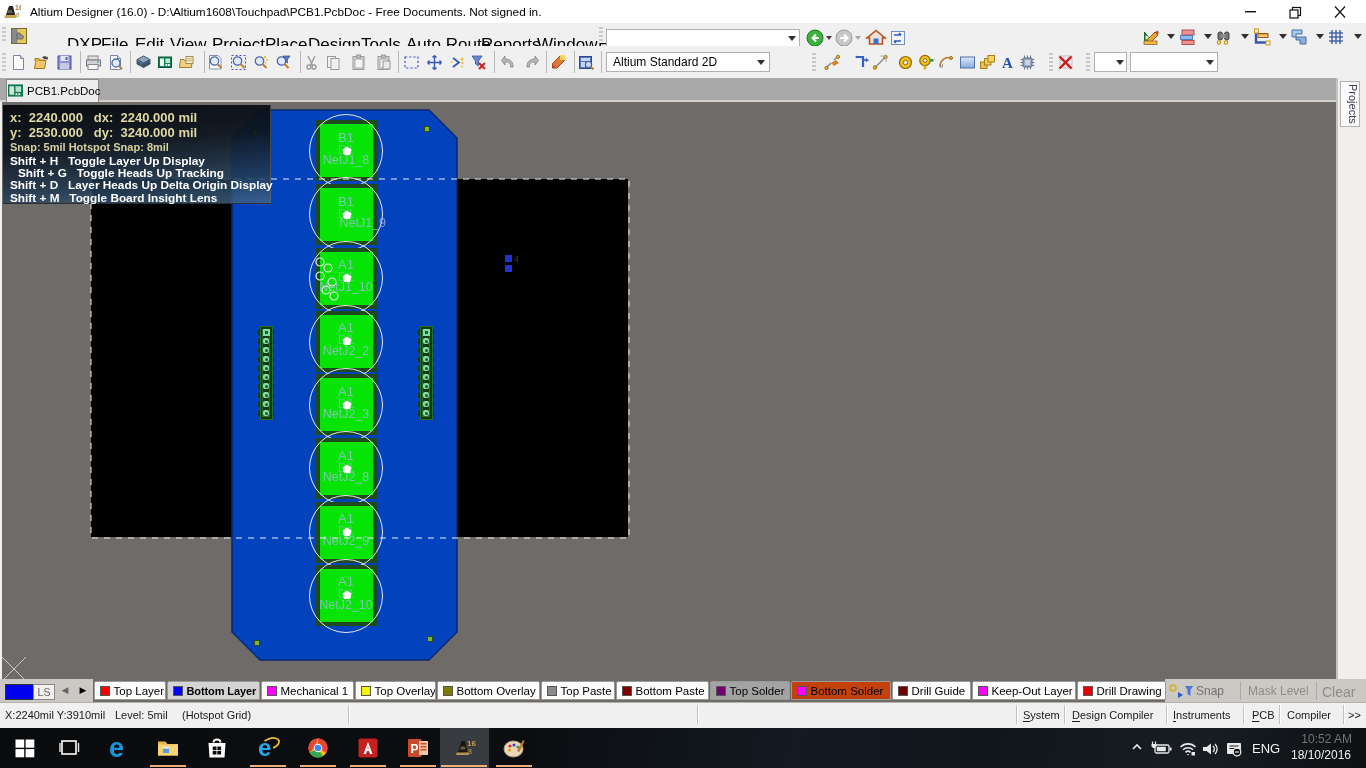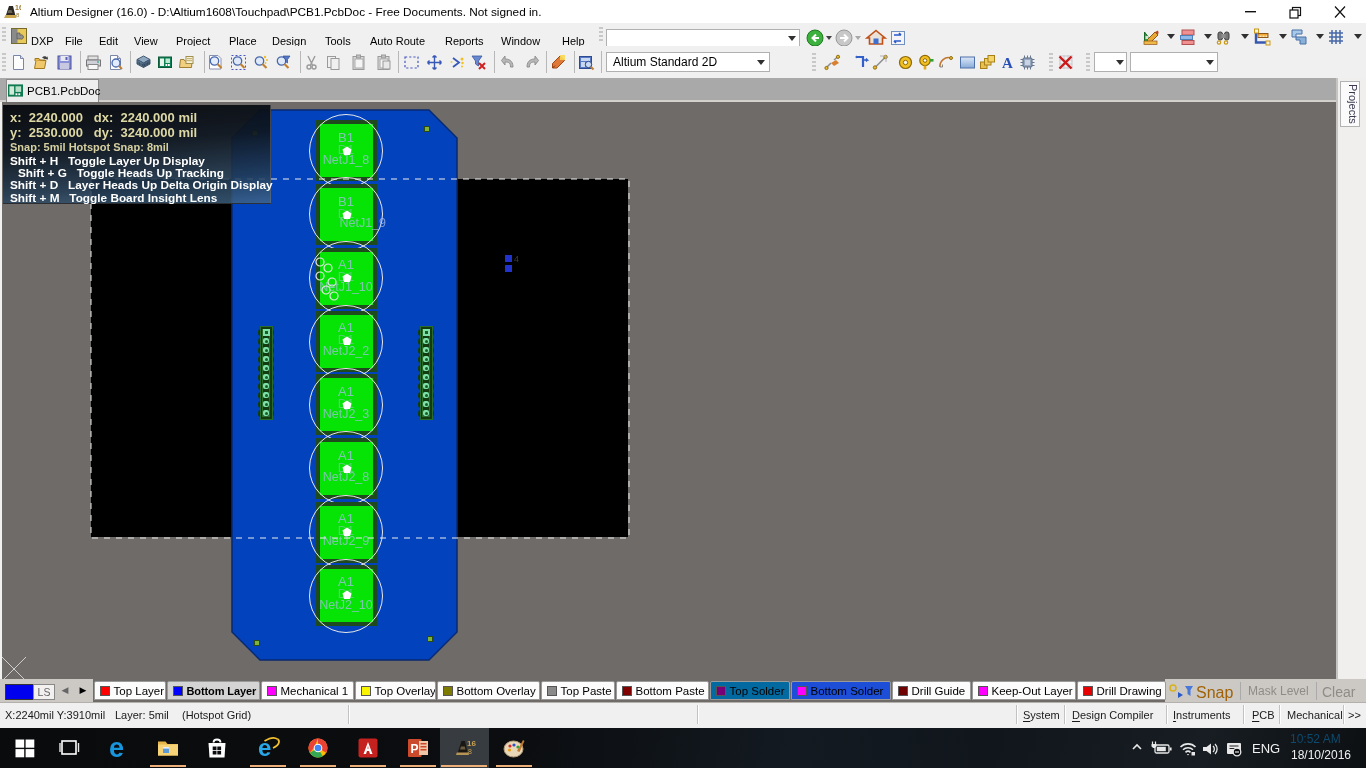--- a/index.html
+++ b/index.html
@@ -1,21 +1,21 @@
 <!DOCTYPE html>
 <html><head>
 <meta charset="utf-8">
 <style>
   html,body{margin:0;padding:0;}
   body{width:1366px;height:768px;overflow:hidden;font-family:"Liberation Sans",sans-serif;position:relative;background:#f0f0f0;}
   .abs{position:absolute;}
   #titlebar{left:0;top:0;width:1366px;height:23px;background:#ffffff;}
   #titletext{left:30px;top:5px;font-size:11.8px;color:#000;letter-spacing:0px;}
   #menurow{left:0;top:23px;width:1366px;height:23px;background:#f0f0f0;}
-  .mi{top:35px;font-size:11px;color:#000;}
+  .mi{top:35px;font-size:17px;color:#000;margin-left:36px;}
   #toolrow{left:0;top:46px;width:1366px;height:32px;background:#f0f0f0;}
   #tabstrip{left:0;top:78px;width:1366px;height:24px;background:#a9a9a9;}
   #doctab{left:6px;top:79px;width:93px;height:23px;background:#ededed;border:1px solid #8a8a8a;border-bottom:none;box-sizing:border-box;}
   #canvas{left:2px;top:102px;width:1334px;height:577px;background:#6e6b68;overflow:hidden;}
   #rightpanel{left:1336px;top:78px;width:30px;height:601px;background:#f0efee;border-left:2px solid #c6c4c2;box-sizing:border-box;}
   #projtab{left:1340px;top:81px;width:20px;height:46px;background:#fbfbfb;border:1px solid #b2b2b2;box-sizing:border-box;}
   #projtext{left:1341px;top:84px;width:18px;font-size:11px;color:#3a3a50;writing-mode:vertical-rl;}
   #layerbar{left:0;top:679px;width:1366px;height:23px;background:#6e6b68;}
   #statusbar{left:0;top:702px;width:1366px;height:26px;background:#f0f0f0;border-top:1px solid #b4b0ac;box-sizing:border-box;}
   #taskbar{left:0;top:728px;width:1366px;height:40px;background:linear-gradient(100deg,#0a0b0c 0%,#0b0d10 38%,#131a21 58%,#10161c 72%,#171d22 88%,#0d1013 100%);}
@@ -555,52 +555,52 @@
 <div class="abs" style="left:33px;top:684px;width:20px;height:14px;background:#f2f1f0;border:1px solid #888;font-size:10.5px;color:#666;text-align:center;line-height:14px;">LS</div>
 <div class="abs" style="left:58px;top:682px;width:14px;height:17px;font-size:9px;color:#666;text-align:center;line-height:17px;">◀</div>
 <div class="abs" style="left:76px;top:682px;width:14px;height:17px;font-size:9px;color:#000;text-align:center;line-height:17px;">▶</div>
 <div class="abs ltab" style="left:93.5px;width:72px;background:#fcfcfc;font-weight:normal;"><span class="lsq" style="background:#ff0000;"></span>Top Layer</div>
 <div class="abs ltab" style="left:166.5px;width:93px;background:#d4d4d4;font-weight:bold;font-size:11px;letter-spacing:-0.1px;"><span class="lsq" style="background:#0000ff;"></span>Bottom Layer</div>
 <div class="abs ltab" style="left:260.5px;width:93px;background:#fcfcfc;font-weight:normal;"><span class="lsq" style="background:#ff00ff;"></span>Mechanical 1</div>
 <div class="abs ltab" style="left:354.5px;width:81px;background:#fcfcfc;font-weight:normal;"><span class="lsq" style="background:#f8f400;"></span>Top Overlay</div>
 <div class="abs ltab" style="left:436.5px;width:103px;background:#fcfcfc;font-weight:normal;"><span class="lsq" style="background:#7d7a00;"></span>Bottom Overlay</div>
 <div class="abs ltab" style="left:540.5px;width:74px;background:#fcfcfc;font-weight:normal;"><span class="lsq" style="background:#8a8a8a;"></span>Top Paste</div>
 <div class="abs ltab" style="left:615.5px;width:93px;background:#fcfcfc;font-weight:normal;"><span class="lsq" style="background:#800000;"></span>Bottom Paste</div>
-<div class="abs ltab" style="left:709.5px;width:80px;background:#0369a1;font-weight:normal;"><span class="lsq" style="background:#770077;"></span>Top Solder</div>
-<div class="abs ltab" style="left:790.5px;width:100px;background:#1d4ed8;font-weight:normal;"><span class="lsq" style="background:#ff00ff;"></span>Bottom Solder</div>
+<div class="abs ltab" style="left:709.5px;width:80px;background:#a3a3a3;font-weight:normal;"><span class="lsq" style="background:#770077;"></span>Top Solder</div>
+<div class="abs ltab" style="left:790.5px;width:100px;background:#c2410c;font-weight:normal;"><span class="lsq" style="background:#ff00ff;"></span>Bottom Solder</div>
 <div class="abs ltab" style="left:891.5px;width:79px;background:#fcfcfc;font-weight:normal;"><span class="lsq" style="background:#6e0000;"></span>Drill Guide</div>
 <div class="abs ltab" style="left:971.5px;width:104px;background:#fcfcfc;font-weight:normal;"><span class="lsq" style="background:#ff00ff;"></span>Keep-Out Layer</div>
 <div class="abs ltab" style="left:1076.5px;width:89px;background:#fcfcfc;font-weight:normal;"><span class="lsq" style="background:#e60000;"></span>Drill Drawing</div>
 <svg class="abs" style="left:1168px;top:682px" width="26" height="18" viewBox="0 0 26 18">
   <circle cx="5" cy="6" r="3" fill="none" stroke="#d8b020" stroke-width="1.6"></circle>
   <path d="M10 10 L15 13 L10 16 Z" fill="#2858c8"></path>
   <path d="M17 4 L25 4 L22.5 8 L22.5 14 L19.5 12 L19.5 8 Z" fill="#4878d8"></path>
 </svg>
-<div class="abs" style="left:1196px;top:684px;font-size:16px;color:#a16207;">Snap</div>
+<div class="abs" style="left:1196px;top:684px;font-size:12px;color:#737373;">Snap</div>
 <div class="abs" style="left:1240px;top:682px;width:1px;height:18px;background:#aaa;"></div>
 <div class="abs" style="left:1248px;top:684px;font-size:12px;color:#8f8b87;">Mask Level</div>
 <div class="abs" style="left:1316px;top:682px;width:1px;height:18px;background:#aaa;"></div>
 <div class="abs" style="left:1322px;top:684px;font-size:14px;color:#8f8b87;">Clear</div>
 
 <div class="abs" id="statusbar"></div>
 <div class="abs stxt" style="left:5px;">X:2240mil Y:3910mil</div>
-<div class="abs stxt" style="left:115px;">Layer: 5mil</div>
+<div class="abs stxt" style="left:115px;">Level: 5mil</div>
 <div class="abs stxt" style="left:182px;">(Hotspot Grid)</div>
 <div class="abs sdiv" style="left:348px;"></div>
 <div class="abs sdiv" style="left:697px;"></div>
 <div class="abs sdiv" style="left:1016px;"></div>
 <div class="abs stxt" style="left:1023px;"><span class="u">S</span>ystem</div>
 <div class="abs sdiv" style="left:1064px;"></div>
 <div class="abs stxt" style="left:1072px;"><span class="u">D</span>esign Compiler</div>
 <div class="abs sdiv" style="left:1166px;"></div>
 <div class="abs stxt" style="left:1173px;"><span class="u">I</span>nstruments</div>
 <div class="abs sdiv" style="left:1243px;"></div>
 <div class="abs stxt" style="left:1252px;"><span class="u">P</span>CB</div>
 <div class="abs sdiv" style="left:1279px;"></div>
-<div class="abs stxt" style="left:1287px;">Mechanical</div>
+<div class="abs stxt" style="left:1287px;">Compiler</div>
 <div class="abs sdiv" style="left:1343px;"></div>
 <div class="abs stxt" style="left:1348px;">&gt;&gt;</div>
 
 <div class="abs" id="taskbar"></div>
 <svg class="abs" style="left:12px;top:735px" width="26" height="26" viewBox="0 0 26 26">
     <rect x="3.5" y="4.5" width="8.7" height="8.2" fill="#fff"></rect>
     <rect x="13.6" y="4.5" width="8.7" height="8.2" fill="#fff"></rect>
     <rect x="3.5" y="14.1" width="8.7" height="8.2" fill="#fff"></rect>
     <rect x="13.6" y="14.1" width="8.7" height="8.2" fill="#fff"></rect>
   </svg>
@@ -692,14 +692,14 @@
     <path d="M2 7 L5.5 7 L10 3.5 L10 14.5 L5.5 11 L2 11 Z" fill="#e8e8e8"></path>
     <path d="M12 6 A 4 4 0 0 1 12 12 M14 4 A 7 7 0 0 1 14 14" stroke="#e8e8e8" stroke-width="1.3" fill="none"></path>
   </svg>
 <svg class="abs" style="left:1225px;top:740px" width="18" height="18" viewBox="0 0 18 18">
     <rect x="2" y="3" width="14" height="11" rx="1" fill="#e8e8e8"></rect>
     <path d="M4.5 6 L13.5 6 M4.5 8.5 L10 8.5" stroke="#222" stroke-width="1.2"></path>
     <circle cx="12" cy="12" r="3.8" fill="#0b0d10" stroke="#e8e8e8" stroke-width="1.3"></circle>
     <path d="M10 12 L14 12" stroke="#e8e8e8" stroke-width="1.2"></path>
   </svg>
 <div class="abs" style="left:1252px;top:741px;font-size:13px;color:#f0f0f0;">ENG</div>
-<div class="abs" style="left:1290px;top:732px;width:62px;text-align:left;font-size:12px;color:#0c4a6e;">10:52 AM</div>
+<div class="abs" style="left:1290px;top:732px;width:62px;text-align:right;font-size:12px;color:#737373;">10:52 AM</div>
 <div class="abs" style="left:1287px;top:748px;width:68px;text-align:center;font-size:12px;color:#f0f0f0;">18/10/2016</div>
 
 </body></html>

